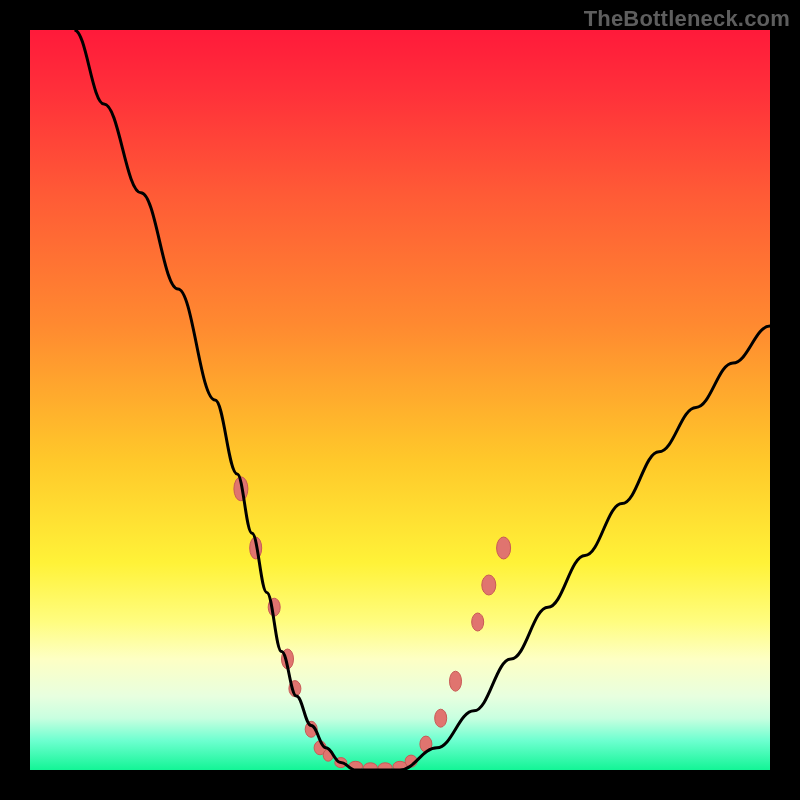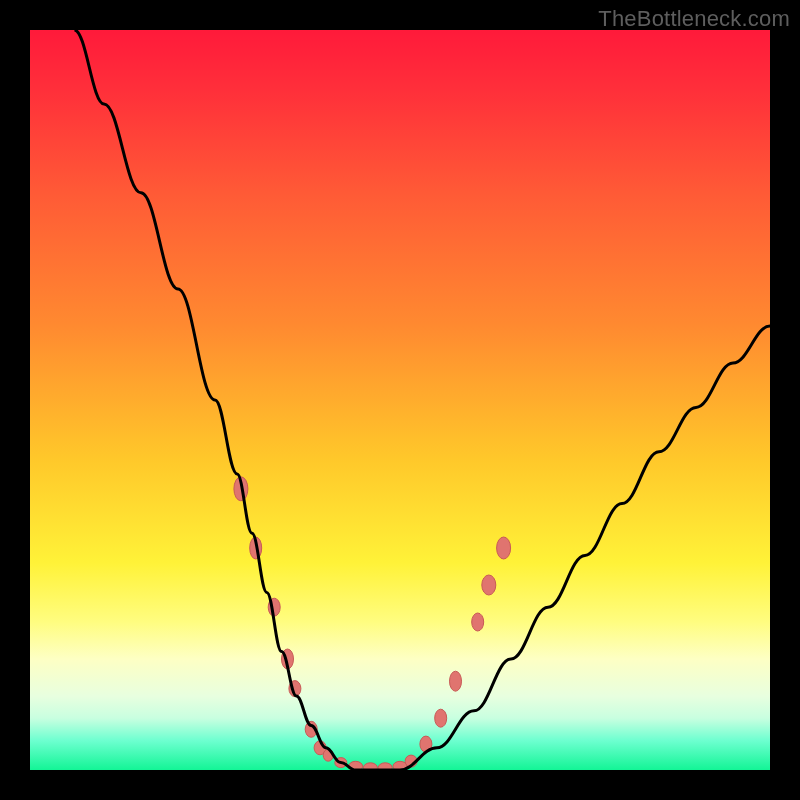--- a/index.html
+++ b/index.html
@@ -31,21 +31,21 @@
       #6effd0 96%,
       #13f596 100%
     );
   }
   .watermark {
     position: absolute;
     top: 6px;
     right: 10px;
     color: #5e5e5e;
     font-size: 22px;
-    font-weight: 400;
+    font-weight: 700;
     letter-spacing: 0.2px;
     z-index: 20;
   }
   svg.curve {
     position: absolute;
     left: 0;
     top: 0;
     width: 740px;
     height: 740px;
     z-index: 10;

